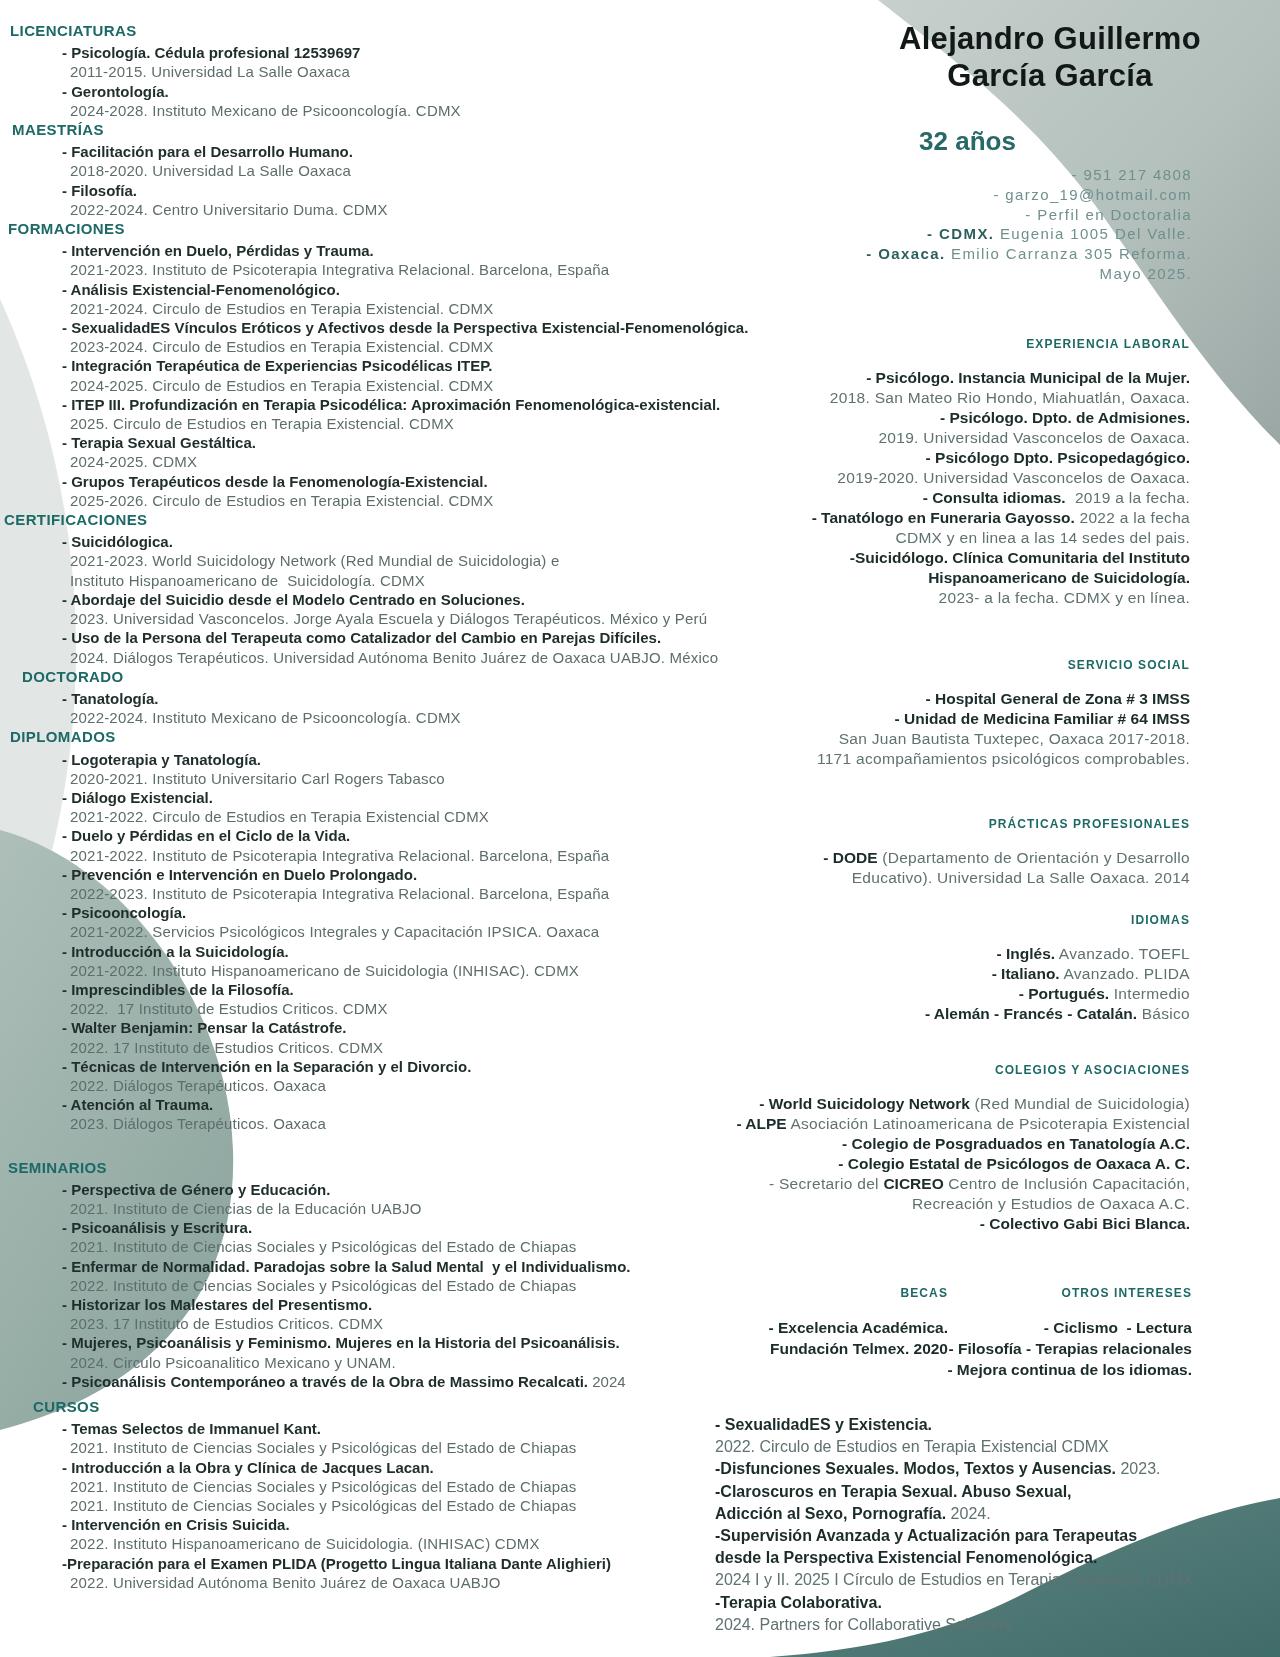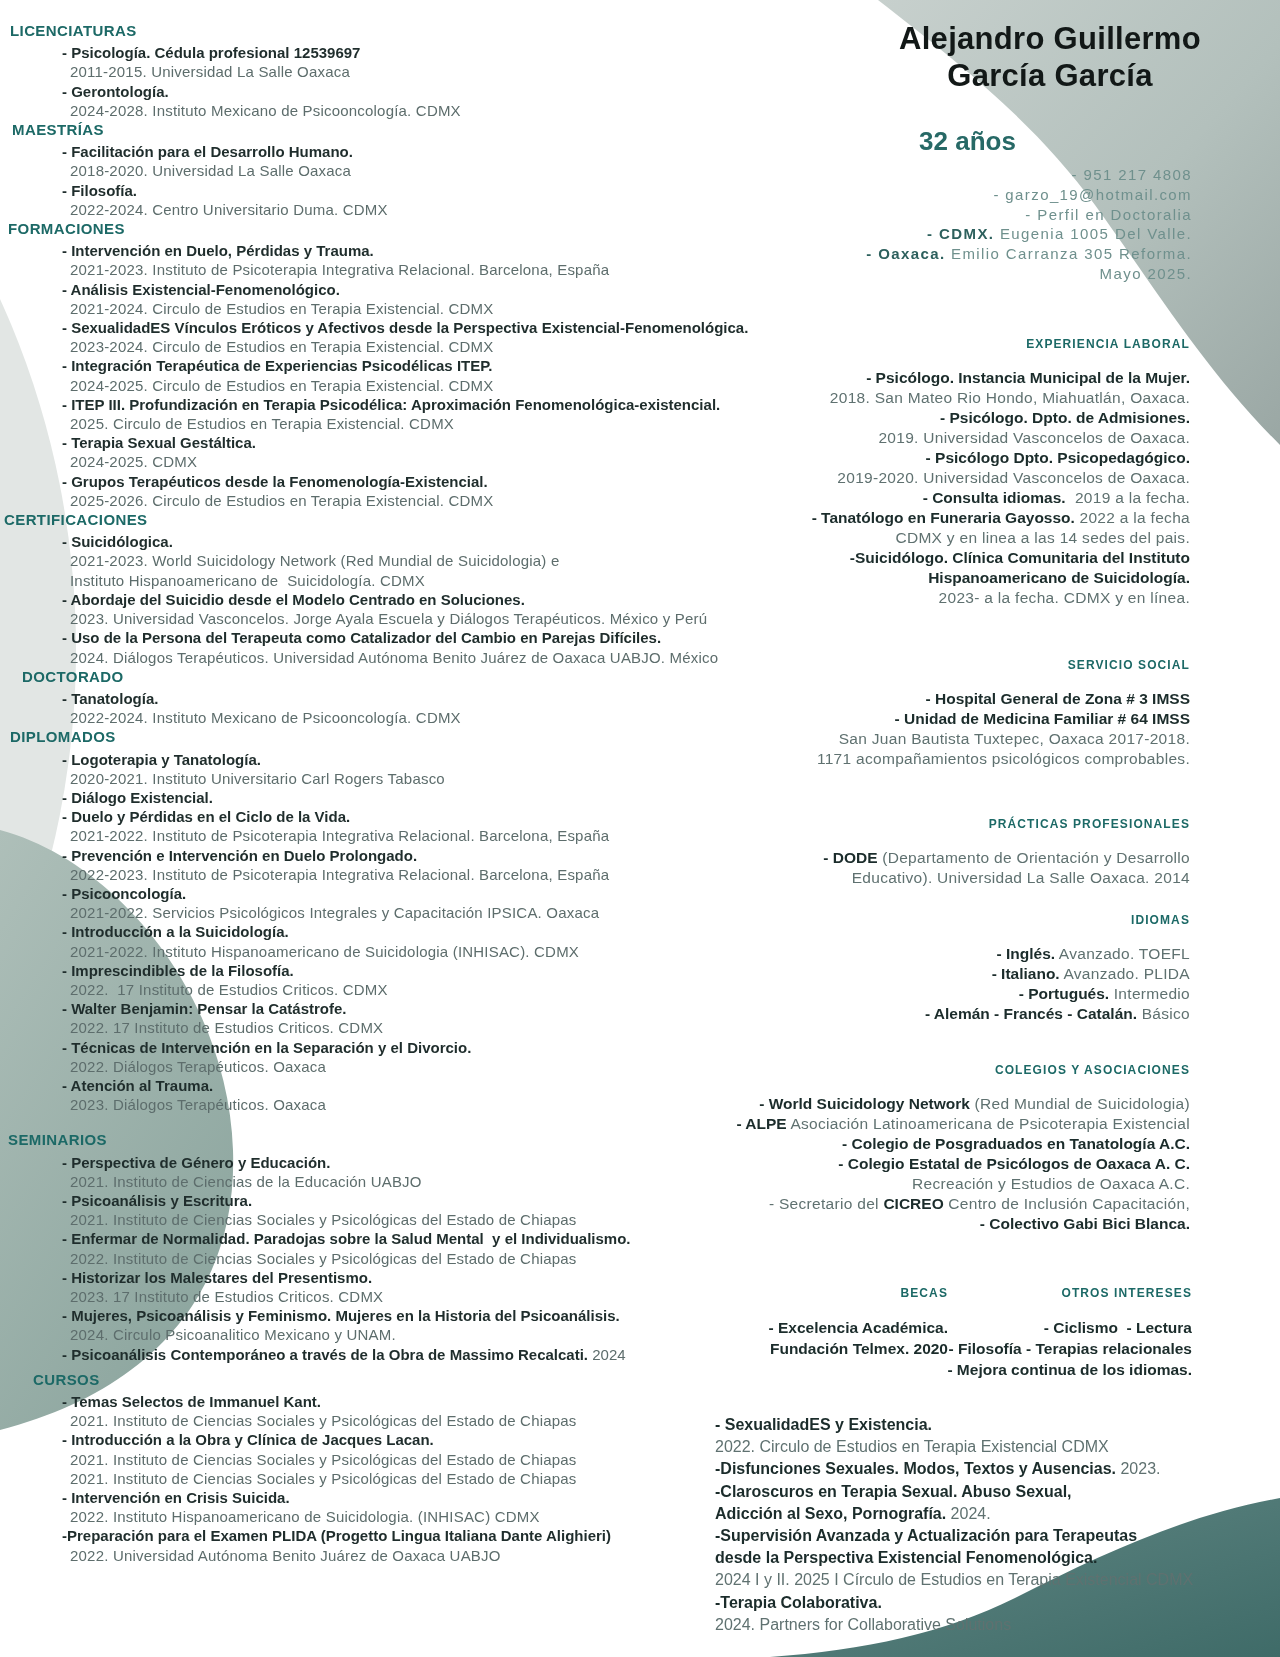--- a/index.html
+++ b/index.html
@@ -125,38 +125,39 @@
     <div class="lsec">
       <div class="sec-heading" style="padding-left: 22px;">DOCTORADO</div>
       <div class="entry title"><span class="tb">- Tanatología.</span></div>
       <div class="entry detail"><span>2022-2024. Instituto Mexicano de Psicooncología. CDMX</span></div>
     </div>
     <div class="lsec">
       <div class="sec-heading" style="padding-left: 10px;">DIPLOMADOS</div>
       <div class="entry title"><span class="tb">- Logoterapia y Tanatología.</span></div>
       <div class="entry detail"><span>2020-2021. Instituto Universitario Carl Rogers Tabasco</span></div>
       <div class="entry title"><span class="tb">- Diálogo Existencial.</span></div>
+      <div class="entry detail"><span>2021-2022. Circulo de Estudios en Terapia Existencial CDMX</span></div>
       <div class="entry title"><span class="tb">- Duelo y Pérdidas en el Ciclo de la Vida.</span></div>
       <div class="entry detail"><span>2021-2022. Instituto de Psicoterapia Integrativa Relacional. Barcelona, España</span></div>
       <div class="entry title"><span class="tb">- Prevención e Intervención en Duelo Prolongado.</span></div>
       <div class="entry detail"><span>2022-2023. Instituto de Psicoterapia Integrativa Relacional. Barcelona, España</span></div>
       <div class="entry title"><span class="tb">- Psicooncología.</span></div>
       <div class="entry detail"><span>2021-2022. Servicios Psicológicos Integrales y Capacitación IPSICA. Oaxaca</span></div>
       <div class="entry title"><span class="tb">- Introducción a la Suicidología.</span></div>
       <div class="entry detail"><span>2021-2022. Instituto Hispanoamericano de Suicidologia (INHISAC). CDMX</span></div>
       <div class="entry title"><span class="tb">- Imprescindibles de la Filosofía.</span></div>
       <div class="entry detail"><span>2022.  17 Instituto de Estudios Criticos. CDMX</span></div>
       <div class="entry title"><span class="tb">- Walter Benjamin: Pensar la Catástrofe.</span></div>
       <div class="entry detail"><span>2022. 17 Instituto de Estudios Criticos. CDMX</span></div>
       <div class="entry title"><span class="tb">- Técnicas de Intervención en la Separación y el Divorcio.</span></div>
       <div class="entry detail"><span>2022. Diálogos Terapéuticos. Oaxaca</span></div>
       <div class="entry title"><span class="tb">- Atención al Trauma.</span></div>
       <div class="entry detail"><span>2023. Diálogos Terapéuticos. Oaxaca</span></div>
     </div>
-    <div class="lsec" style="margin-top: 16px;">
+    <div class="lsec" style="margin-top: 24px;">
       <div class="sec-heading" style="padding-left: 8px;">SEMINARIOS</div>
       <div class="entry title"><span class="tb">- Perspectiva de Género y Educación.</span></div>
       <div class="entry detail"><span>2021. Instituto de Ciencias de la Educación UABJO</span></div>
       <div class="entry title"><span class="tb">- Psicoanálisis y Escritura.</span></div>
       <div class="entry detail"><span>2021. Instituto de Ciencias Sociales y Psicológicas del Estado de Chiapas</span></div>
       <div class="entry title"><span class="tb">- Enfermar de Normalidad. Paradojas sobre la Salud Mental  y el Individualismo.</span></div>
       <div class="entry detail"><span>2022. Instituto de Ciencias Sociales y Psicológicas del Estado de Chiapas</span></div>
       <div class="entry title"><span class="tb">- Historizar los Malestares del Presentismo.</span></div>
       <div class="entry detail"><span>2023. 17 Instituto de Estudios Criticos. CDMX</span></div>
       <div class="entry title"><span class="tb">- Mujeres, Psicoanálisis y Feminismo. Mujeres en la Historia del Psicoanálisis.</span></div>
@@ -211,22 +212,22 @@
       <div class="rline"><span class="sb">- Italiano.</span><span class="sr"> Avanzado. PLIDA</span></div>
       <div class="rline"><span class="sb">- Portugués.</span><span class="sr"> Intermedio</span></div>
       <div class="rline"><span class="sb">- Alemán - Francés - Catalán.</span><span class="sr"> Básico</span></div>
     </div>
     <div class="rsec" style="top: 1060px;">
       <div class="sec-heading">COLEGIOS Y ASOCIACIONES</div>
       <div class="rline"><span class="sb">- World Suicidology Network</span><span class="sr"> (Red Mundial de Suicidologia)</span></div>
       <div class="rline"><span class="sb">- ALPE</span><span class="sr"> Asociación Latinoamericana de Psicoterapia Existencial</span></div>
       <div class="rline"><span class="sb">- Colegio de Posgraduados en Tanatología A.C.</span></div>
       <div class="rline"><span class="sb">- Colegio Estatal de Psicólogos de Oaxaca A. C.</span></div>
+      <div class="rline"><span class="sr">- Secretario del </span><span class="sb">CICREO</span><span class="sr"> Centro de Inclusión Capacitación,</span></div>
       <div class="rline"><span class="sr">Recreación y Estudios de Oaxaca A.C.</span></div>
-      <div class="rline"><span class="sr">- Secretario del </span><span class="sb">CICREO</span><span class="sr"> Centro de Inclusión Capacitación,</span></div>
       <div class="rline"><span class="sb">- Colectivo Gabi Bici Blanca.</span></div>
     </div>
   </div>
 <div class="rsec lh21" id="becas-block" style="top:1283px;right:332px">
     <div class="sec-heading">BECAS</div>
     <div class="rline"><span class="sb">- Excelencia Académica.</span></div>
     <div class="rline"><span class="sb">Fundación Telmex. 2020</span></div>
   </div>
 <div class="rsec lh21" id="otros-block" style="top:1283px;right:88px">
     <div class="sec-heading">OTROS INTERESES</div>

